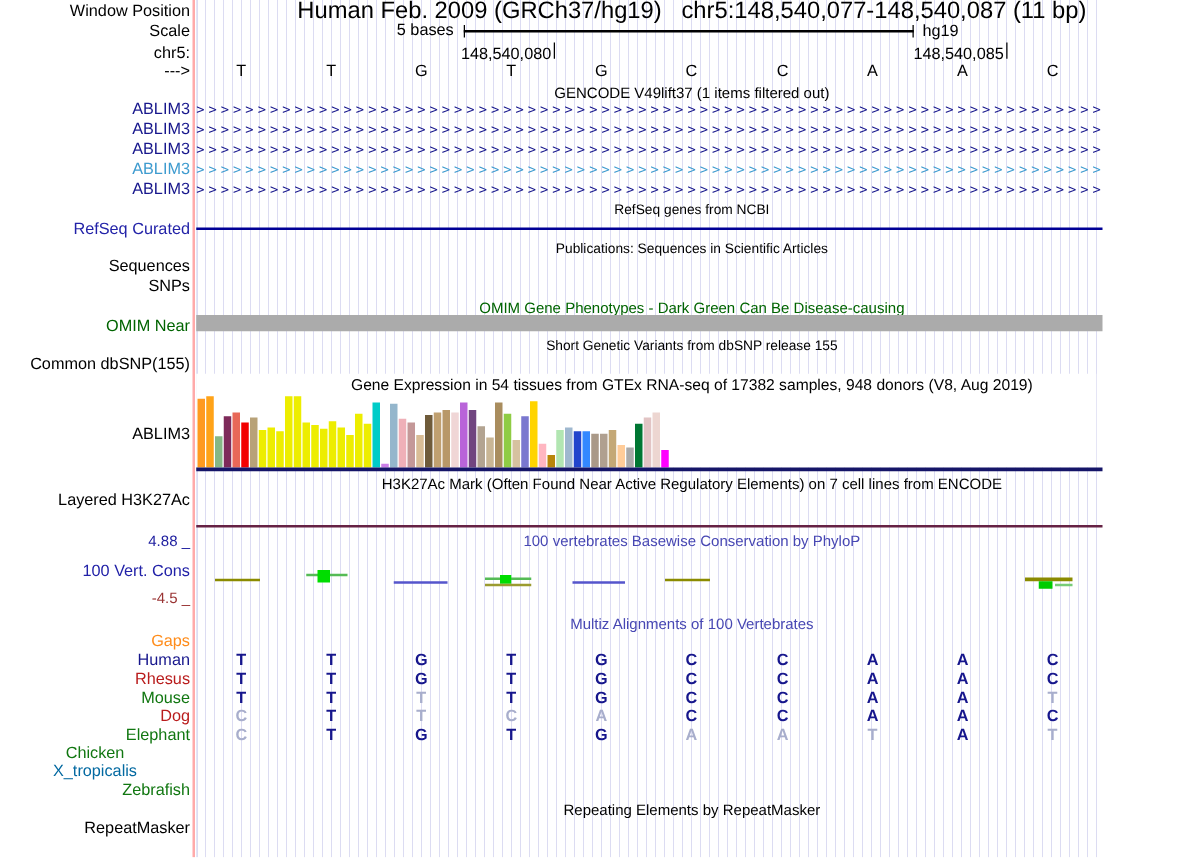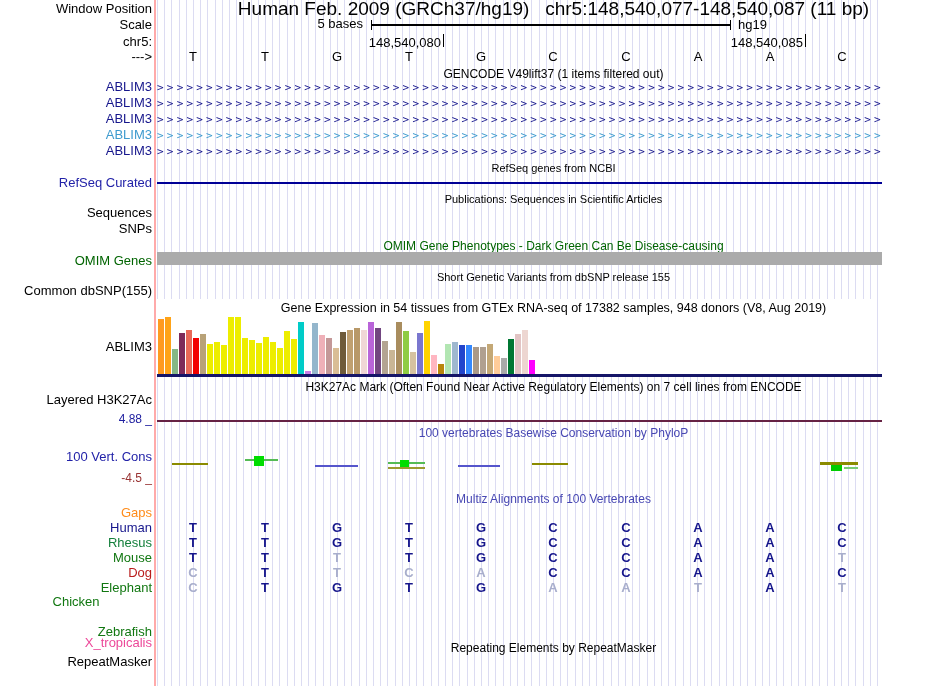--- a/index.html
+++ b/index.html
@@ -78,21 +78,21 @@
   <div class="title" style="top:161px;font-size:11px">RefSeq genes from NCBI</div>
   <div class="lbl" style="top:176px;color:#2222A8">RefSeq Curated</div>
   <div class="hline" style="left:157px;top:182px;width:793px;height:2px;background:#000096"></div>
 
   <div class="title" style="top:192px;font-size:11px">Publications: Sequences in Scientific Articles</div>
   <div class="lbl" style="top:206px">Sequences</div>
   <div class="lbl" style="top:222px">SNPs</div>
 
   <div class="title" style="top:239px;color:#006400">OMIM Gene Phenotypes - Dark Green Can Be Disease-causing</div>
   <div class="hline" style="left:157px;top:252px;width:793px;height:13px;background:#ABABAB"></div>
-  <div class="lbl" style="top:254px;color:#006400">OMIM Genes</div>
+  <div class="lbl" style="top:254px;color:#006400">OMIM Near</div>
 
   <div class="title" style="top:270px;font-size:11px">Short Genetic Variants from dbSNP release 155</div>
   <div class="lbl" style="top:284px">Common dbSNP(155)</div>
 
   <div class="whitebox" style="left:157px;top:299px;width:720px;height:75px"></div>
   <div class="title" style="top:301px;font-size:12.5px">Gene Expression in 54 tissues from GTEx RNA-seq of 17382 samples, 948 donors (V8, Aug 2019)</div>
   <div class="lbl" style="top:340px">ABLIM3</div>
   <div id="gtex-bars">
       <div class="bar" style="left: 158px; top: 319px; height: 55px; background: rgb(255, 154, 32);"></div>
       <div class="bar" style="left: 165px; top: 317px; height: 57px; background: rgb(255, 163, 24);"></div>
@@ -148,21 +148,21 @@
       <div class="bar" style="left: 515px; top: 334px; height: 40px; background: rgb(226, 196, 196);"></div>
       <div class="bar" style="left: 522px; top: 330px; height: 44px; background: rgb(237, 214, 209);"></div>
       <div class="bar" style="left: 529px; top: 360px; height: 14px; background: rgb(255, 0, 255);"></div>
     </div>
   <div class="hline" style="left:157px;top:374px;width:793px;height:3px;background:#151568"></div>
 
   <div class="title" style="top:380px">H3K27Ac Mark (Often Found Near Active Regulatory Elements) on 7 cell lines from ENCODE</div>
   <div class="lbl" style="top:393px">Layered H3K27Ac</div>
   <div class="hline" style="left:157px;top:420px;width:793px;height:2px;background:#662244"></div>
 
-  <div class="lbl" style="top:412px;color:#2020A0;font-size:12px">4.88 _</div>
+  <div class="lbl" style="top:426px;color:#2020A0;font-size:12px">4.88 _</div>
   <div class="title" style="top:426px;color:#4747B3">100 vertebrates Basewise Conservation by PhyloP</div>
   <div class="lbl" style="top:450px;color:#2222A8">100 Vert. Cons</div>
   <div class="lbl" style="top:471px;color:#993333;font-size:12px">-4.5 _</div>
   <div id="cons-marks">
       <div class="mark" style="left: 172px; top: 463px; width: 36px; height: 2px; background: rgb(139, 139, 0);"></div>
       <div class="mark" style="left: 245px; top: 459px; width: 33px; height: 2px; background: rgb(85, 187, 85);"></div>
       <div class="mark" style="left: 254px; top: 456px; width: 10px; height: 10px; background: rgb(0, 221, 0);"></div>
       <div class="mark" style="left: 315px; top: 465px; width: 43px; height: 2px; background: rgb(85, 85, 204);"></div>
       <div class="mark" style="left: 388px; top: 462px; width: 37px; height: 2px; background: rgb(85, 187, 85);"></div>
       <div class="mark" style="left: 400px; top: 460px; width: 9px; height: 7px; background: rgb(0, 221, 0);"></div>
@@ -183,21 +183,21 @@
       <div class="alnletter" style="left: 265px; top: 521px; color: rgb(22, 22, 140);">T</div>
       <div class="alnletter" style="left: 337px; top: 521px; color: rgb(22, 22, 140);">G</div>
       <div class="alnletter" style="left: 409px; top: 521px; color: rgb(22, 22, 140);">T</div>
       <div class="alnletter" style="left: 481px; top: 521px; color: rgb(22, 22, 140);">G</div>
       <div class="alnletter" style="left: 553px; top: 521px; color: rgb(22, 22, 140);">C</div>
       <div class="alnletter" style="left: 626px; top: 521px; color: rgb(22, 22, 140);">C</div>
       <div class="alnletter" style="left: 698px; top: 521px; color: rgb(22, 22, 140);">A</div>
       <div class="alnletter" style="left: 770px; top: 521px; color: rgb(22, 22, 140);">A</div>
       <div class="alnletter" style="left: 842px; top: 521px; color: rgb(22, 22, 140);">C</div>
       <div class="alnletter" style="left: 914px; top: 521px; color: rgb(22, 22, 140);">A</div>
-      <div class="lbl" style="top: 536px; color: #15803d;">Rhesus</div>
+      <div class="lbl" style="top: 536px; color: #b91c1c;">Rhesus</div>
       <div class="alnletter" style="left: 193px; top: 536px; color: rgb(22, 22, 140);">T</div>
       <div class="alnletter" style="left: 265px; top: 536px; color: rgb(22, 22, 140);">T</div>
       <div class="alnletter" style="left: 337px; top: 536px; color: rgb(22, 22, 140);">G</div>
       <div class="alnletter" style="left: 409px; top: 536px; color: rgb(22, 22, 140);">T</div>
       <div class="alnletter" style="left: 481px; top: 536px; color: rgb(22, 22, 140);">G</div>
       <div class="alnletter" style="left: 553px; top: 536px; color: rgb(22, 22, 140);">C</div>
       <div class="alnletter" style="left: 626px; top: 536px; color: rgb(22, 22, 140);">C</div>
       <div class="alnletter" style="left: 698px; top: 536px; color: rgb(22, 22, 140);">A</div>
       <div class="alnletter" style="left: 770px; top: 536px; color: rgb(22, 22, 140);">A</div>
       <div class="alnletter" style="left: 842px; top: 536px; color: rgb(22, 22, 140);">C</div>
@@ -232,19 +232,19 @@
       <div class="alnletter" style="left: 337px; top: 581px; color: rgb(22, 22, 140);">G</div>
       <div class="alnletter" style="left: 409px; top: 581px; color: rgb(22, 22, 140);">T</div>
       <div class="alnletter" style="left: 481px; top: 581px; color: rgb(22, 22, 140);">G</div>
       <div class="alnletter" style="left: 553px; top: 581px; color: rgb(168, 174, 204);">A</div>
       <div class="alnletter" style="left: 626px; top: 581px; color: rgb(168, 174, 204);">A</div>
       <div class="alnletter" style="left: 698px; top: 581px; color: rgb(168, 174, 204);">T</div>
       <div class="alnletter" style="left: 770px; top: 581px; color: rgb(22, 22, 140);">A</div>
       <div class="alnletter" style="left: 842px; top: 581px; color: rgb(168, 174, 204);">T</div>
       <div class="alnletter" style="left: 914px; top: 581px; color: rgb(168, 174, 204);">G</div>
       <div class="lbl" style="top: 595px; color: rgb(17, 119, 17); text-align: center;">Chicken</div>
-      <div class="lbl" style="top: 636px; color: #ec4899;">X_tropicalis</div>
+      <div class="lbl" style="top: 610px; color: #0369a1; text-align: center;">X_tropicalis</div>
       <div class="lbl" style="top: 625px; color: rgb(17, 119, 17);">Zebrafish</div>
     </div>
 
   <div class="title" style="top:641px">Repeating Elements by RepeatMasker</div>
   <div class="lbl" style="top:655px">RepeatMasker</div>
 </div>
 
 </body></html>

